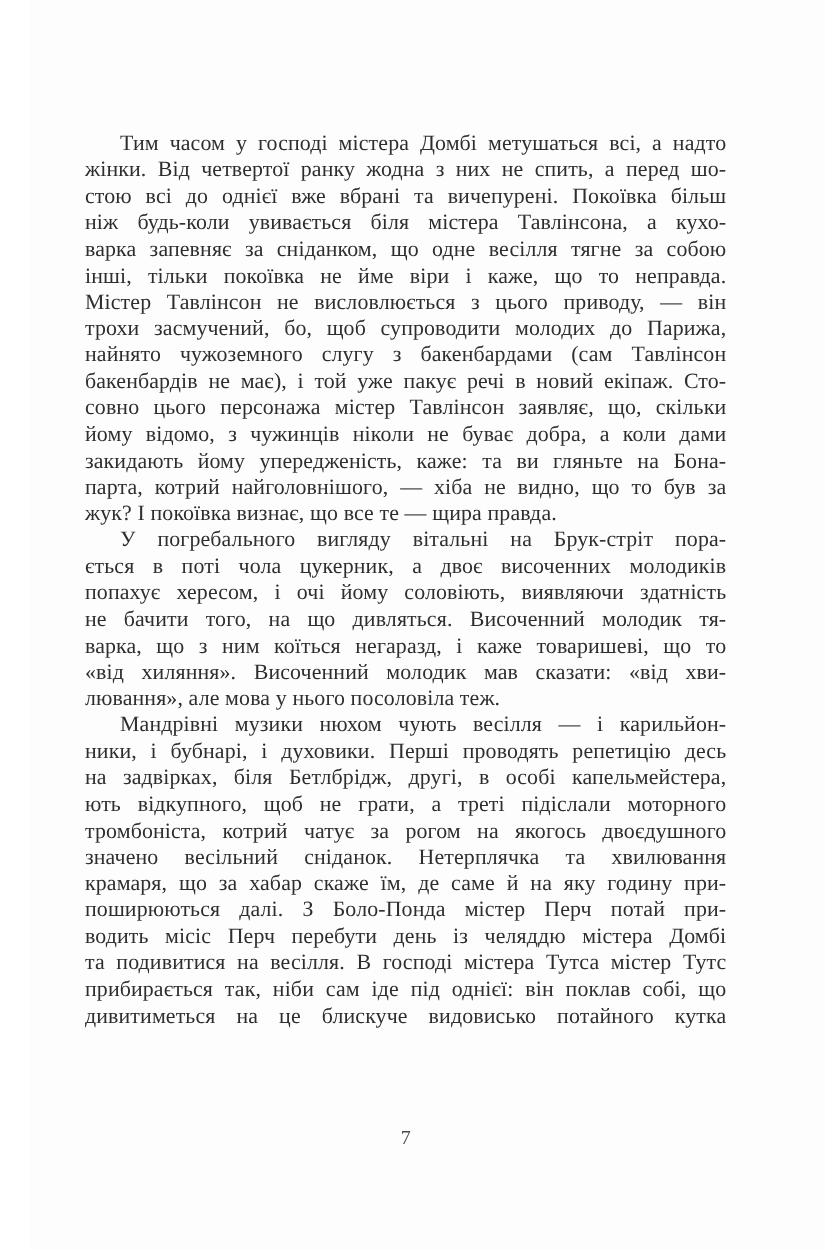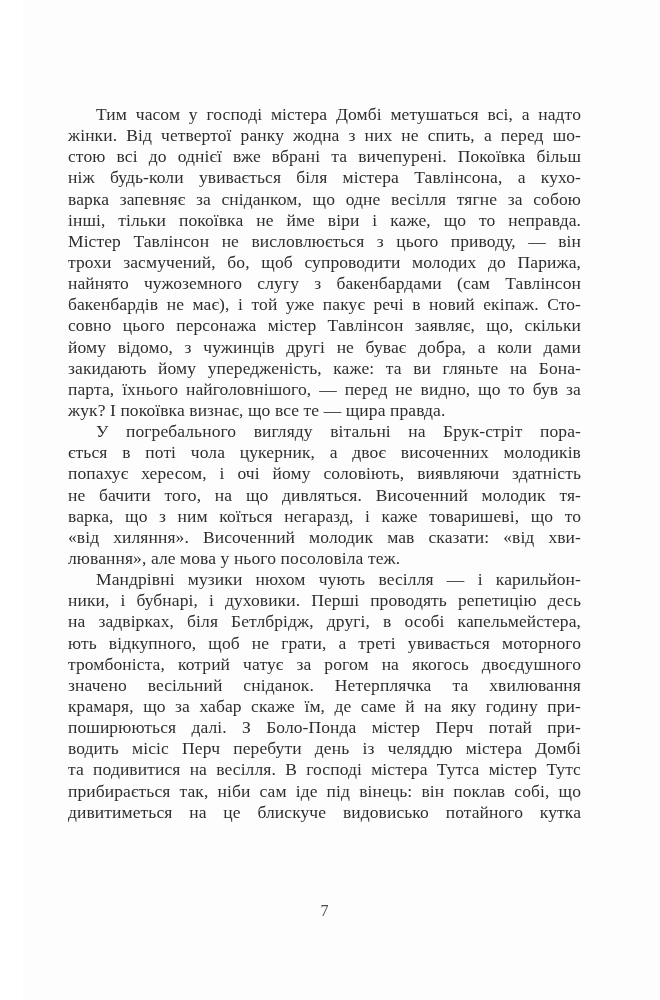--- a/index.html
+++ b/index.html
@@ -58,38 +58,38 @@
       <div class="line">жінки. Від четвертої ранку жодна з них не спить, а перед шо-</div>
       <div class="line">стою всі до однієї вже вбрані та вичепурені. Покоївка більш</div>
       <div class="line">ніж будь-коли увивається біля містера Тавлінсона, а кухо-</div>
       <div class="line">варка запевняє за сніданком, що одне весілля тягне за собою</div>
       <div class="line">інші, тільки покоївка не йме віри і каже, що то неправда.</div>
       <div class="line">Містер Тавлінсон не висловлюється з цього приводу, — він</div>
       <div class="line">трохи засмучений, бо, щоб супроводити молодих до Парижа,</div>
       <div class="line">найнято чужоземного слугу з бакенбардами (сам Тавлінсон</div>
       <div class="line">бакенбардів не має), і той уже пакує речі в новий екіпаж. Сто-</div>
       <div class="line">совно цього персонажа містер Тавлінсон заявляє, що, скільки</div>
-      <div class="line">йому відомо, з чужинців другі не буває добра, а коли дами</div>
+      <div class="line">йому відомо, з чужинців ніколи не буває добра, а коли дами</div>
       <div class="line">закидають йому упередженість, каже: та ви гляньте на Бона-</div>
-      <div class="line">парта, їхнього найголовнішого, — перед не видно, що то був за</div>
+      <div class="line">парта, котрий найголовнішого, — хіба не видно, що то був за</div>
       <div class="line para-end">жук? І покоївка визнає, що все те — щира правда.</div>
       <div class="line first">У погребального вигляду вітальні на Брук-стріт пора-</div>
       <div class="line">ється в поті чола цукерник, а двоє височенних молодиків</div>
       <div class="line">попахує хересом, і очі йому соловіють, виявляючи здатність</div>
       <div class="line">не бачити того, на що дивляться. Височенний молодик тя-</div>
       <div class="line">варка, що з ним коїться негаразд, і каже товаришеві, що то</div>
       <div class="line">«від хиляння». Височенний молодик мав сказати: «від хви-</div>
       <div class="line para-end">лювання», але мова у нього посоловіла теж.</div>
       <div class="line first">Мандрівні музики нюхом чують весілля — і карильйон-</div>
       <div class="line">ники, і бубнарі, і духовики. Перші проводять репетицію десь</div>
       <div class="line">на задвірках, біля Бетлбрідж, другі, в особі капельмейстера,</div>
-      <div class="line">ють відкупного, щоб не грати, а треті увивається моторного</div>
+      <div class="line">ють відкупного, щоб не грати, а треті підіслали моторного</div>
       <div class="line">тромбоніста, котрий чатує за рогом на якогось двоєдушного</div>
       <div class="line">значено весільний сніданок. Нетерплячка та хвилювання</div>
       <div class="line">крамаря, що за хабар скаже їм, де саме й на яку годину при-</div>
       <div class="line">поширюються далі. З Боло-Понда містер Перч потай при-</div>
       <div class="line">водить місіс Перч перебути день із челяддю містера Домбі</div>
       <div class="line">та подивитися на весілля. В господі містера Тутса містер Тутс</div>
-      <div class="line">прибирається так, ніби сам іде під вінець: він поклав собі, що</div>
+      <div class="line">прибирається так, ніби сам іде під однієї: він поклав собі, що</div>
       <div class="line">дивитиметься на це блискуче видовисько потайного кутка</div>
     </div>
   <div class="page-number" style="color: rgb(75, 75, 75);">7</div>
 </div>
 
 </body></html>

